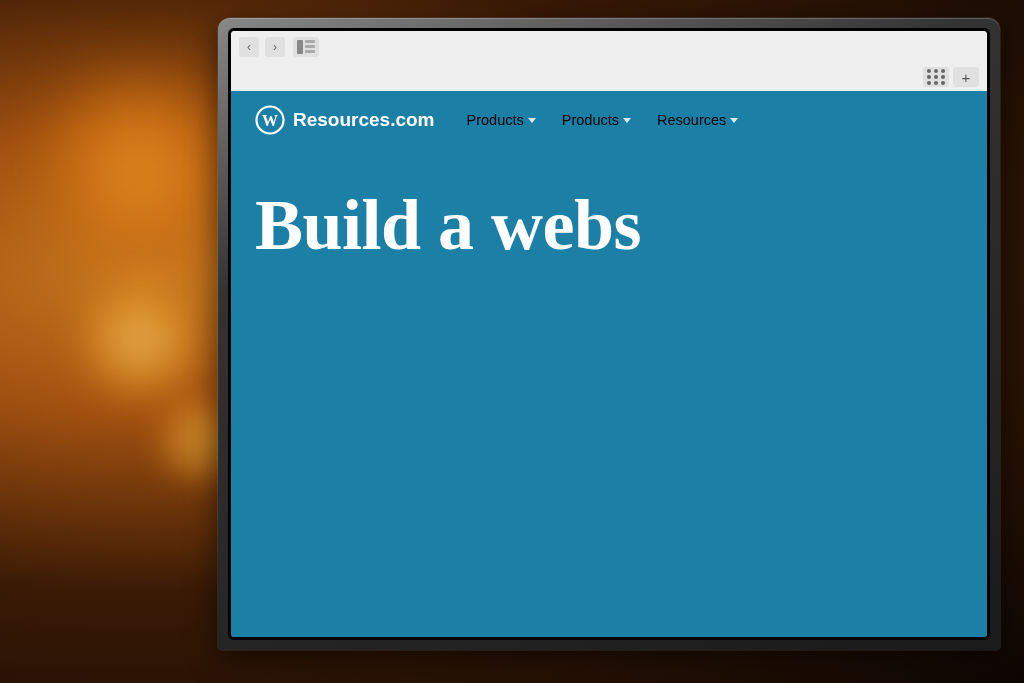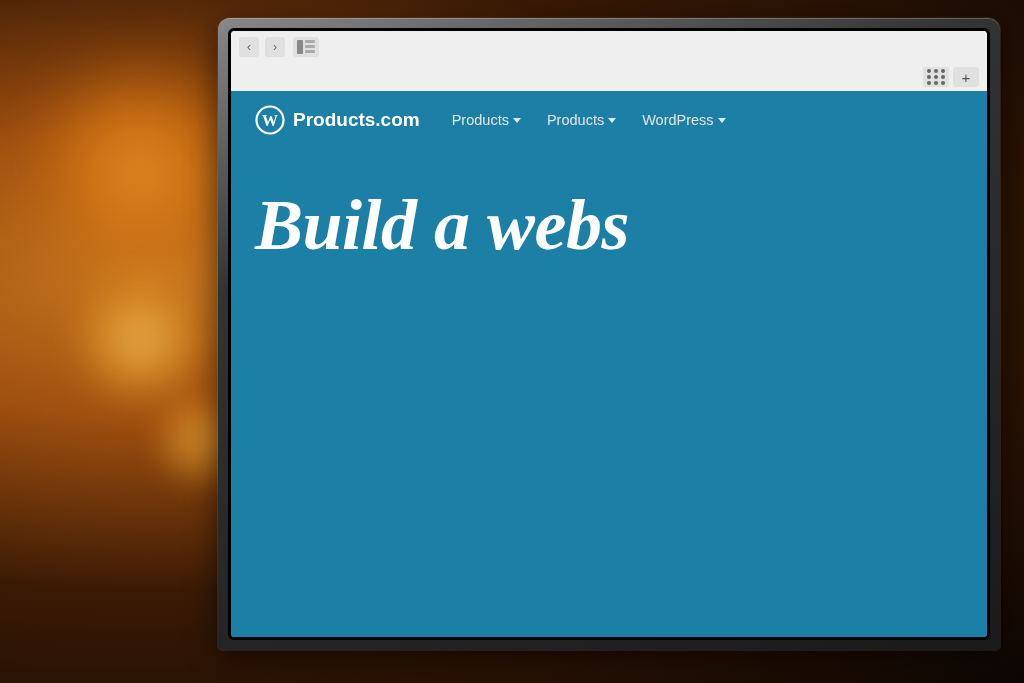--- a/index.html
+++ b/index.html
@@ -216,42 +216,41 @@
       font-weight: 600;
     }
 
     .wp-nav-links {
       display: flex;
       align-items: center;
       gap: 26px;
     }
 
     .wp-nav-link {
-      color: #e5e5e5;
+      color: #000000;
       font-size: 14.5px;
       display: flex;
       align-items: center;
       gap: 4px;
       cursor: pointer;
     }
 
     .wp-nav-link .caret {
       width: 0;
       height: 0;
       border-left: 4px solid transparent;
       border-right: 4px solid transparent;
       border-top: 5px solid rgba(255,255,255,0.85);
       margin-top: 1px;
     }
 
     .wp-hero-area {
       background: #1c7fa6;
       flex: 1;
       padding: 40px 24px 0;
-      font-style: italic;
     }
 
     .wp-hero-text {
       color: #fff;
       font-family: Georgia, 'Times New Roman', serif;
       font-size: 72px;
       font-weight: 700;
       line-height: 1.08;
       letter-spacing: -0.5px;
     }
@@ -305,34 +304,34 @@
 
       <div class="wp-site">
 
         <nav class="wp-nav">
           <div class="wp-logo-wrap">
 
             <svg width="30" height="30" viewBox="0 0 30 30">
               <circle cx="15" cy="15" r="13.5" fill="none" stroke="white" stroke-width="2.2"></circle>
               <text x="15" y="21" text-anchor="middle" fill="white" font-size="16" font-weight="bold" font-family="Georgia, serif">W</text>
             </svg>
-            <span class="wp-title-text">Products.com</span>
+            <span class="wp-title-text">Resources.com</span>
           </div>
 
           <div class="wp-nav-links">
             <div class="wp-nav-link">
               <span>Products</span>
               <div class="caret"></div>
             </div>
             <div class="wp-nav-link">
               <span>Products</span>
               <div class="caret"></div>
             </div>
             <div class="wp-nav-link">
-              <span>WordPress</span>
+              <span>Resources</span>
               <div class="caret"></div>
             </div>
           </div>
         </nav>
 
         <div class="wp-hero-area">
           <div class="wp-hero-text">
             <div>Build a webs</div>
           </div>
         </div>

